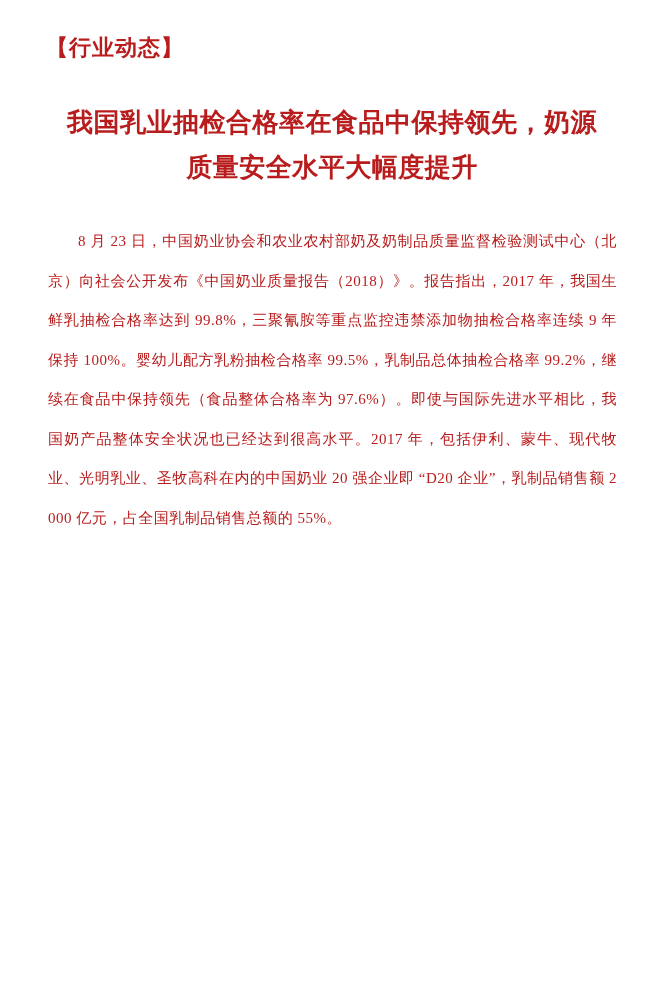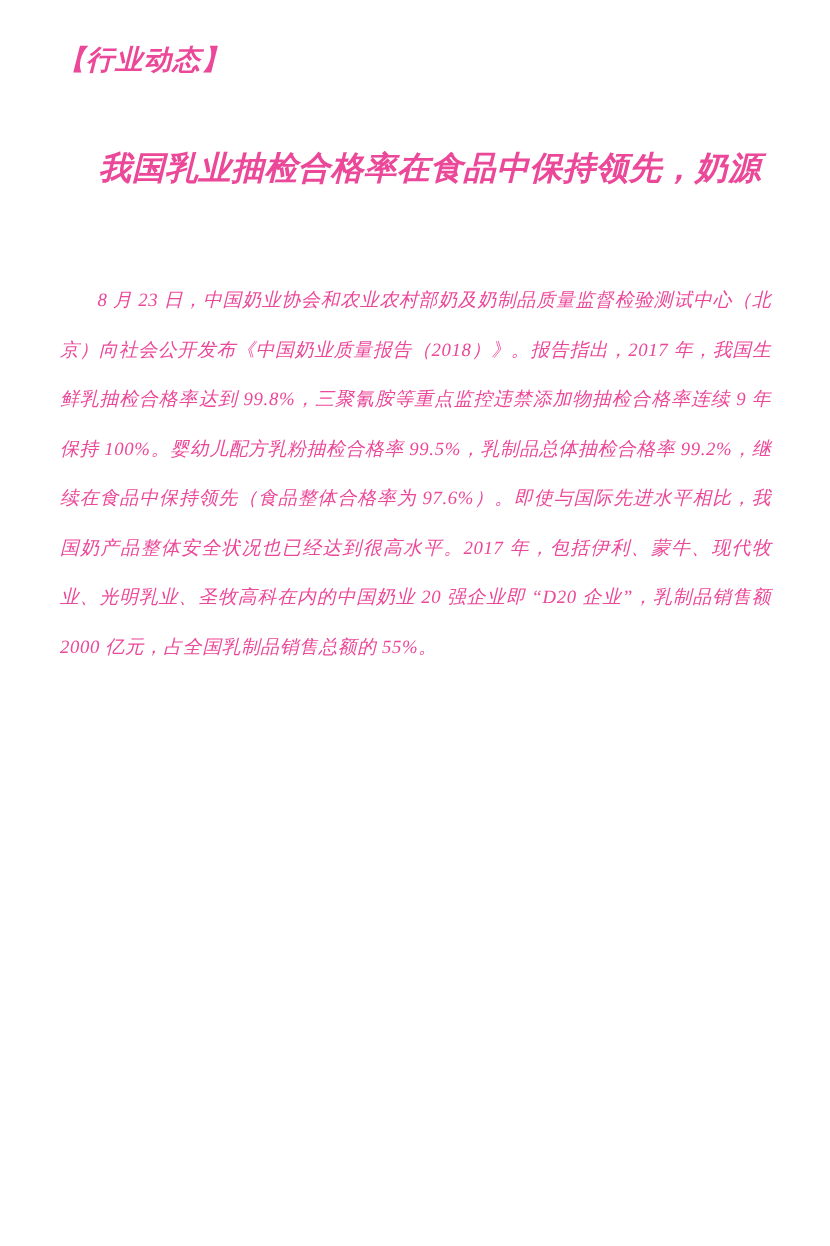--- a/index.html
+++ b/index.html
@@ -5,41 +5,40 @@
   html, body {
     margin: 0;
     padding: 0;
     background: #ffffff;
   }
   .page {
     position: relative;
     width: 664px;
     height: 800px;
     background: #ffffff;
-    color: #ec4899;
+    color: #b91c1c;
     font-family: "Liberation Serif", "DejaVu Serif", serif;
     overflow: hidden;
-    font-style: italic;
   }
   .section-tag {
     position: absolute;
     left: 46px;
     top: 34px;
     font-family: "Liberation Sans", "DejaVu Sans", sans-serif;
     font-weight: 700;
     font-size: 22px;
     line-height: 28px;
     letter-spacing: 1px;
   }
   .article-title {
     position: absolute;
     left: 48px;
     top: 100px;
     width: 568px;
-    margin: 12px;
+    margin: 0;
     text-align: center;
     font-size: 26px;
     font-weight: 700;
     line-height: 45px;
     letter-spacing: 0.5px;
   }
   .title-line {
     display: block;
   }
   .body-text {
@@ -68,19 +67,20 @@
 </style>
 </head>
 <body>
 
 <div class="page">
 
   <div class="section-tag">【行业动态】</div>
 
   <h1 class="article-title">
     <span class="title-line">我国乳业抽检合格率在食品中保持领先，奶源</span>
+    <span class="title-line">质量安全水平大幅度提升</span>
   </h1>
 
   <p class="body-text">8 月 23 日，中国奶业协会和农业农村部奶及奶制品质量监督检验测试中心（北京）向社会公开发布《中国奶业质量报告（2018）》。报告指出，2017 年，我国生鲜乳抽检合格率达到 99.8%，三聚氰胺等重点监控违禁添加物抽检合格率连续 9 年保持 100%。婴幼儿配方乳粉抽检合格率 99.5%，乳制品总体抽检合格率 99.2%，继续在食品中保持领先（食品整体合格率为 97.6%）。即使与国际先进水平相比，我国奶产品整体安全状况也已经达到很高水平。2017 年，包括伊利、蒙牛、现代牧业、光明乳业、圣牧高科在内的中国奶业 20 强企业即 “D20 企业”，乳制品销售额 2000 亿元，占全国乳制品销售总额的 55%。</p>
 
   <div class="page-number">- 4 -</div>
 
 </div>
 
 </body></html>

